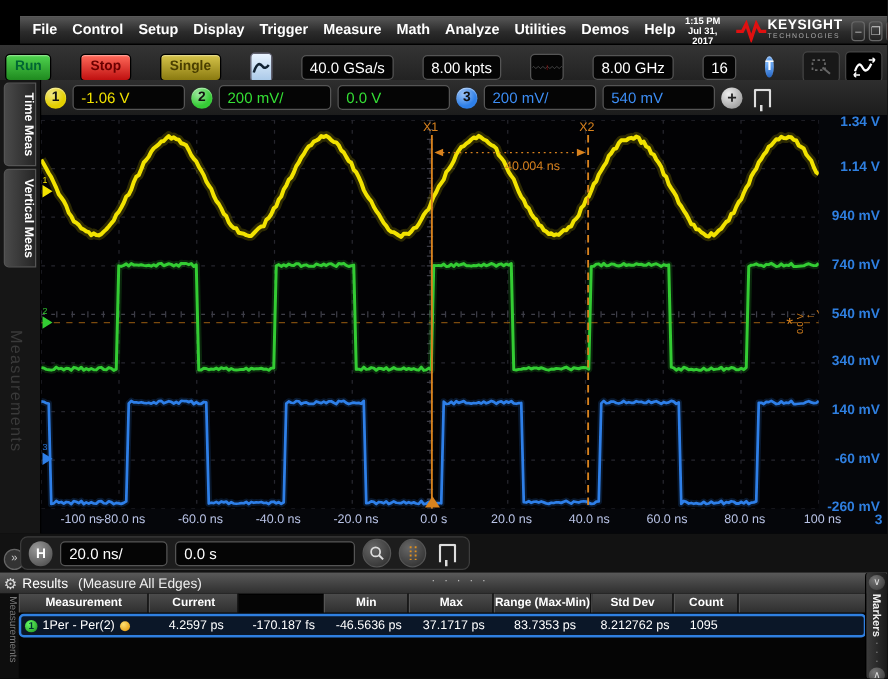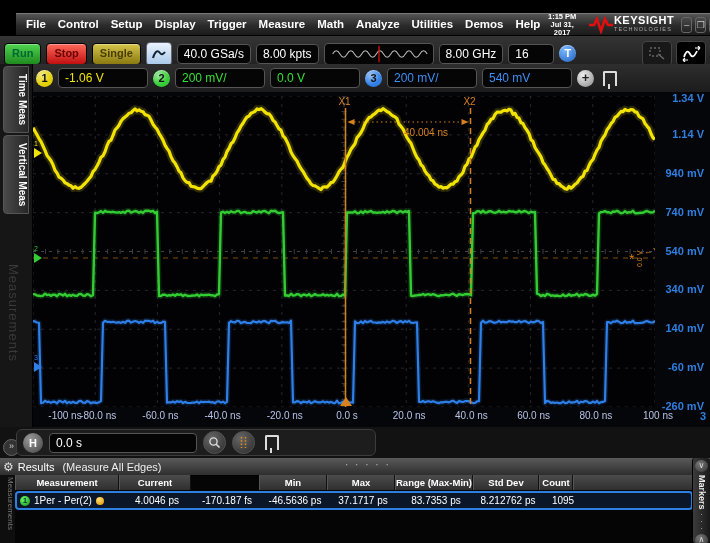--- a/index.html
+++ b/index.html
@@ -19,21 +19,21 @@
   #brand-spark{width:26px;height:18px;}
   #brand-text{line-height:9px;}
   #brand-name{color:#fff;font-size:11px;font-weight:bold;letter-spacing:.5px;}
   #brand-sub{color:#aaa;font-size:5.5px;letter-spacing:1.2px;}
   .winbtn{height:16px;border:1px solid #666;border-radius:3px;background:linear-gradient(#4a4a4a,#222);
     color:#ccc;font-size:9px;text-align:center;line-height:15px;margin-left:3px;box-sizing:border-box;}
   #btn-min,#btn-max{width:22px;}
   #btn-close{width:26px;background:linear-gradient(#e05a4a,#a01808);color:#fff;font-weight:bold;font-size:11px;margin-right:4px;}
   
   #toolbar{left:0;top:36px;width:710px;height:36px;background:linear-gradient(#343434,#1e1e1e);
-    display:flex;align-items:center;gap:5px;padding:0 4px;box-sizing:border-box;border-bottom:1px solid #000;}
+    display:flex;align-items:center;gap:23px;padding:0 4px;box-sizing:border-box;border-bottom:1px solid #000;}
   .pillbtn{height:20px;border-radius:4px;font-size:11px;font-weight:bold;padding:0 7px;line-height:19px;
     border:1px solid #000;box-shadow:inset 0 1px 0 rgba(255,255,255,.35);}
   #btn-run{background:linear-gradient(#4fd44f,#1f8a1f);color:#063;}
   #btn-stop{background:linear-gradient(#ff6a5a,#c01010);color:#6b0000;}
   #btn-single{background:linear-gradient(#d6c44a,#8a7a10);color:#4a3f00;}
   #btn-touch{width:24px;height:22px;border-radius:4px;background:linear-gradient(#eaf4ff,#a8c8e8);
     border:1px solid #667;display:flex;align-items:center;justify-content:center;}
   .field{background:#050505;border:1px solid #555;border-radius:4px;height:20px;color:#fff;
     font-size:12px;line-height:19px;padding:0 6px;box-sizing:border-box;white-space:nowrap;}
   #wave-preview{width:110px;height:22px;background:#050505;border:1px solid #555;border-radius:4px;box-sizing:border-box;}
@@ -365,20 +365,21 @@
       <div class="xlab" style="left: 406.4px;">40.0 ns</div>
       <div class="xlab" style="left: 468.6px;">60.0 ns</div>
       <div class="xlab" style="left: 530.8px;">80.0 ns</div>
       <div class="xlab" style="left: 593px;">100 ns</div>
     </div>
 
   <div id="hbar" class="abs">
     <div id="chevrons-btn">»</div>
     <div id="h-panel">
       <div id="h-badge">H</div>
+      <div class="field" style="width:88px">20.0 ns/</div>
       <div class="field" style="width:148px">0.0 s</div>
       <div class="hcirc">
         <svg width="13" height="13" viewBox="0 0 13 13">
           <circle cx="5.5" cy="5.5" r="3.6" fill="none" stroke="#ddd" stroke-width="1.4"></circle>
           <line x1="8.2" y1="8.2" x2="11.5" y2="11.5" stroke="#ddd" stroke-width="1.6"></line>
         </svg>
       </div>
       <div class="hcirc">
         <svg width="13" height="13" viewBox="0 0 13 13">
           <line x1="4.5" y1="1" x2="4.5" y2="12" stroke="#e09020" stroke-width="1.5" stroke-dasharray="1.5,1.8"></line>
@@ -399,30 +400,30 @@
     <div id="res-measure-strip">Measurements</div>
     <div id="res-table">
       <div id="res-cols">
           <div class="colhdr" style="width: 104px;">Measurement</div>
           <div class="colhdr" style="width: 72px;">Current</div>
           <div class="colhdr" style="width: 68px; margin-top: 42px;">Mean</div>
           <div class="colhdr" style="width: 68px;">Min</div>
           <div class="colhdr" style="width: 68px;">Max</div>
           <div class="colhdr" style="width: 78px;">Range (Max-Min)</div>
           <div class="colhdr" style="width: 66px;">Std Dev</div>
-          <div class="colhdr" style="width: 34px;">Count</div>
+          <div class="colhdr" style="width: 52px;">Count</div>
           <div class="colhdr" style="flex: 1 1 0%;"></div>
         </div>
       <div id="res-row">
         <div id="meas-cell" class="cell" style="width: 104px;">
           <span id="row-badge">1</span>
           <span>1Per - Per(2)</span>
           <span id="row-dot"></span>
         </div>
-      <div class="cell" style="width: 72px;">4.0046 ps</div>
+      <div class="cell" style="width: 72px;">4.2597 ps</div>
           <div class="cell" style="width: 68px;">-170.187 fs</div>
           <div class="cell" style="width: 68px;">-46.5636 ps</div>
           <div class="cell" style="width: 68px;">37.1717 ps</div>
           <div class="cell" style="width: 78px;">83.7353 ps</div>
           <div class="cell" style="width: 66px;">8.212762 ps</div>
           <div class="cell" style="width: 44px;">1095</div>
         </div>
     </div>
     <div id="markers-strip">
       <div class="mk-circ">∨</div>

